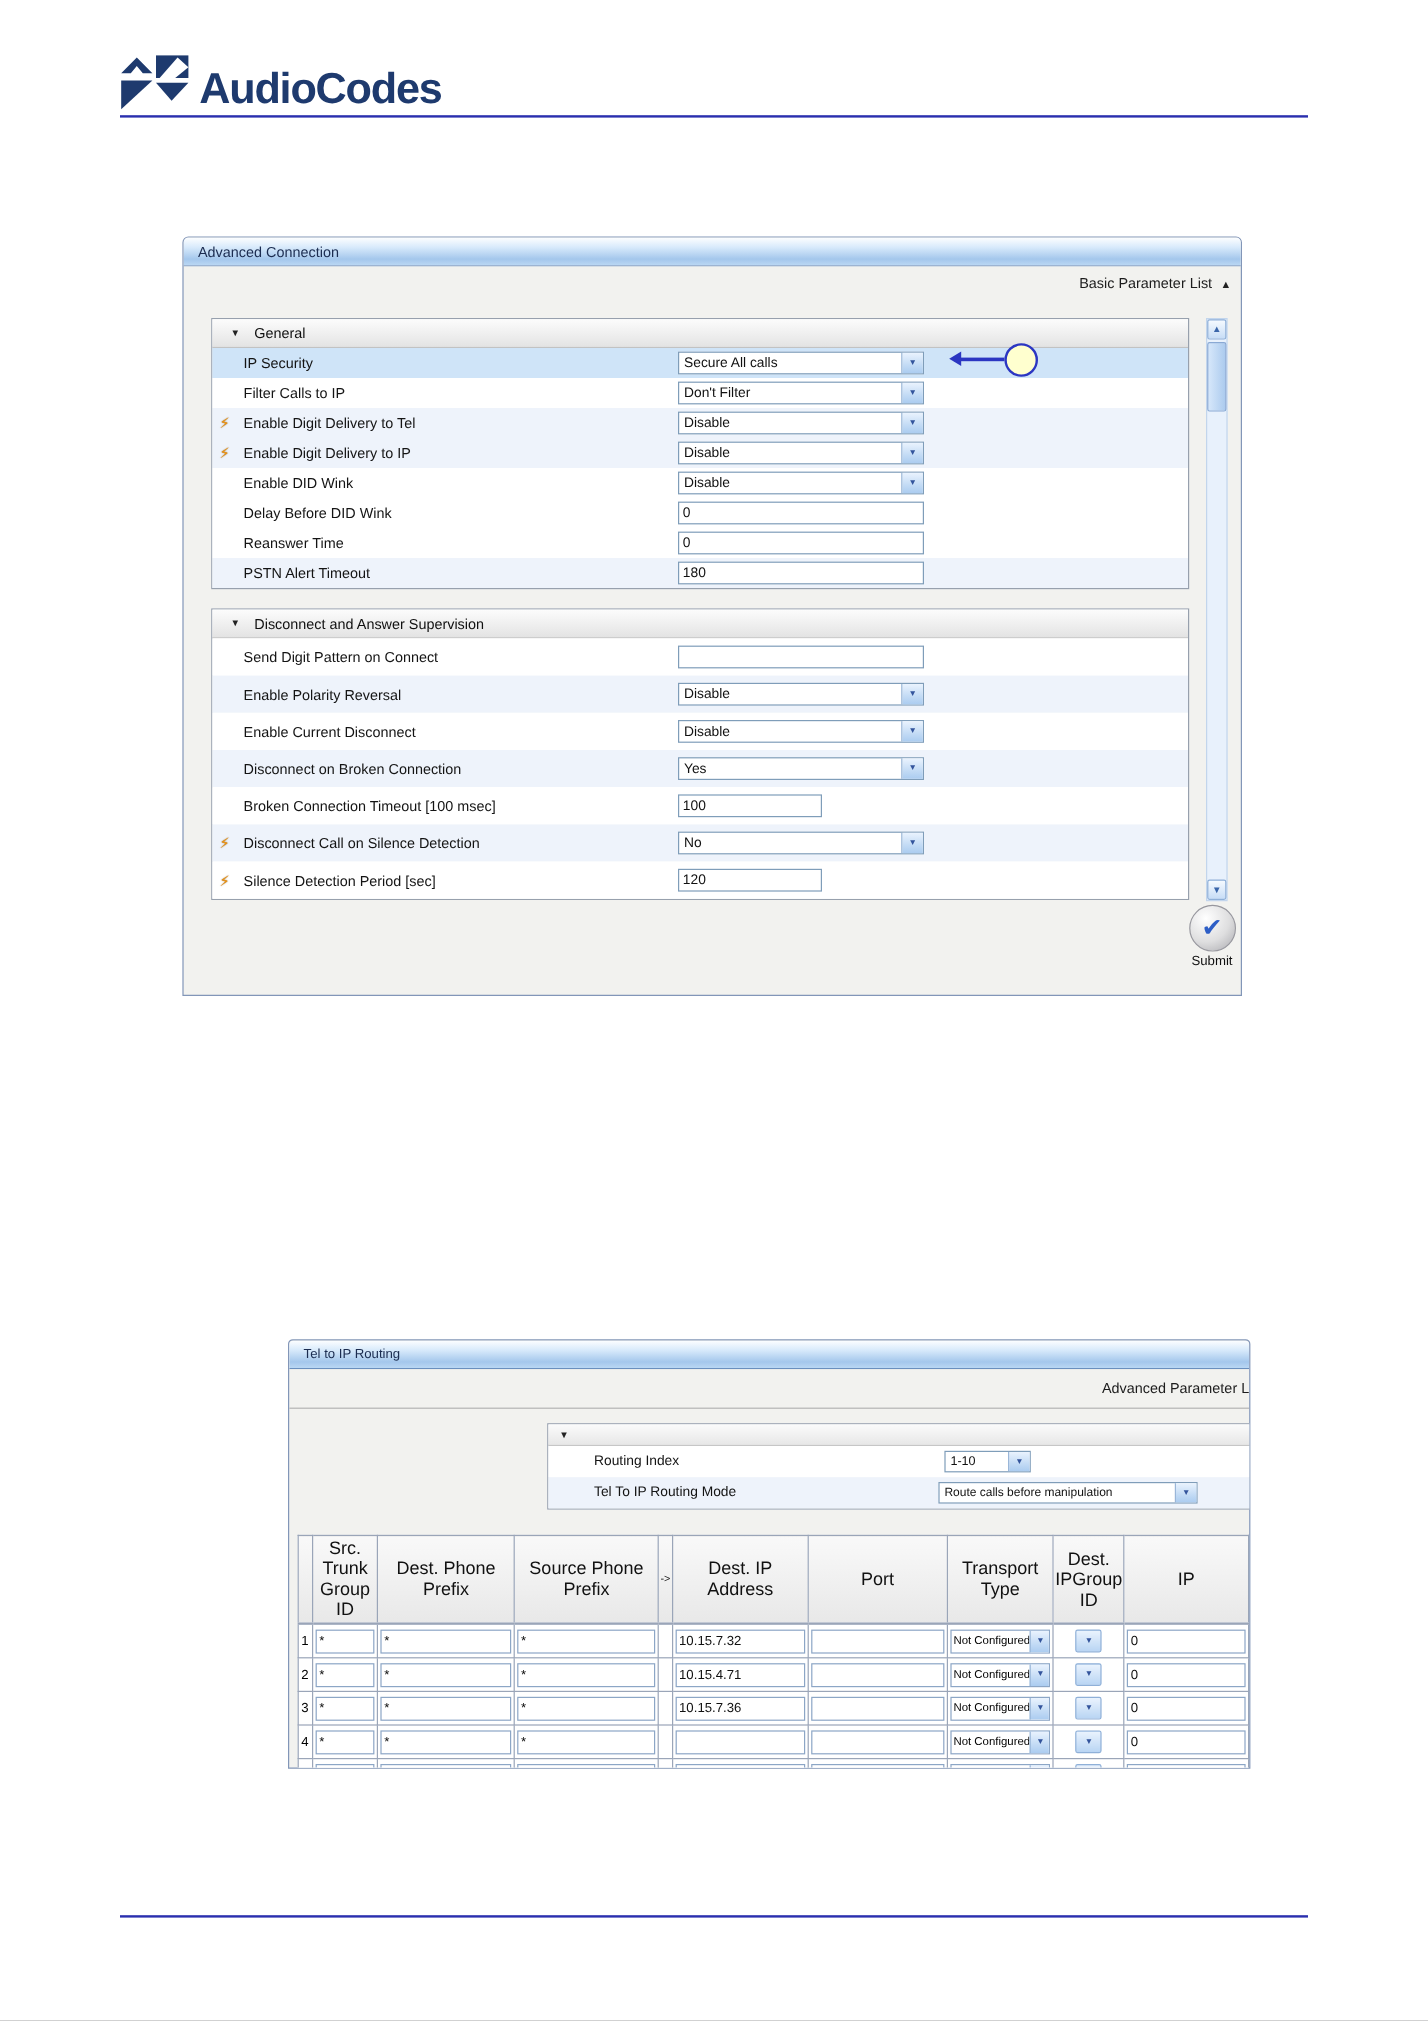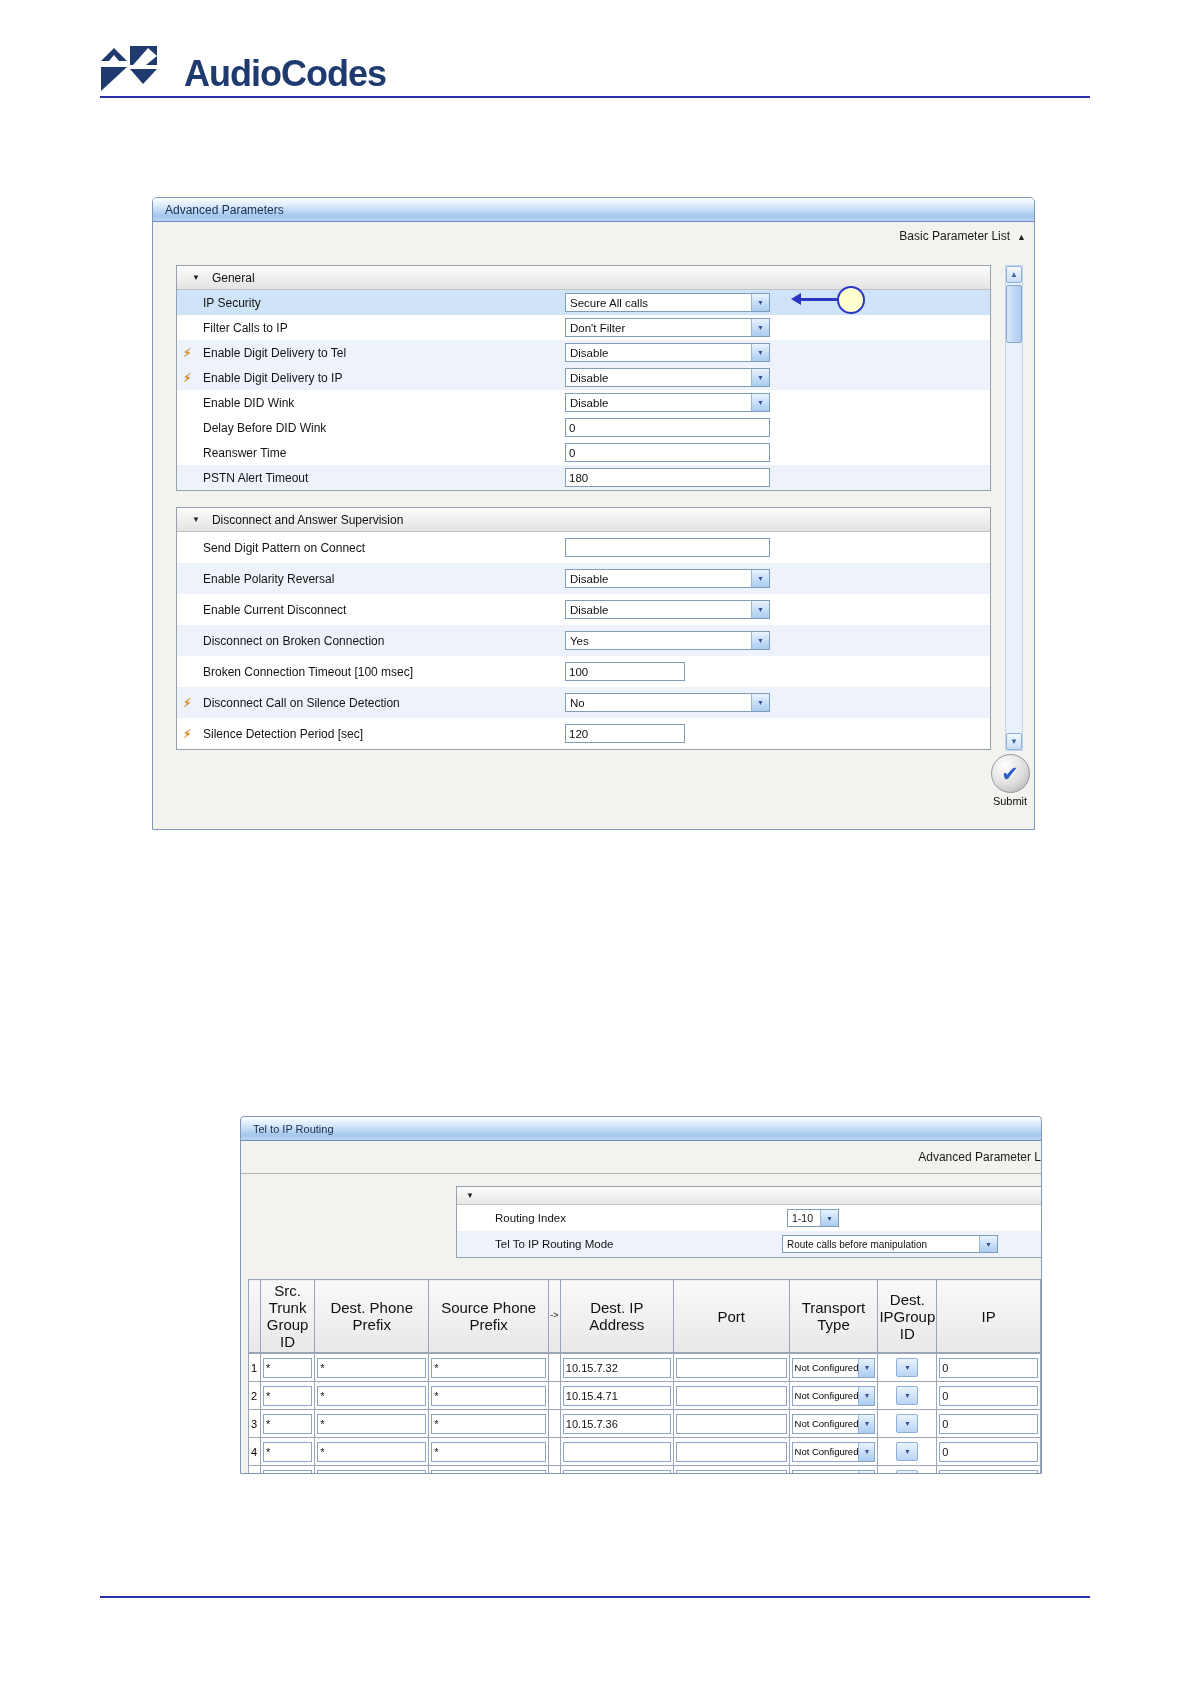--- a/index.html
+++ b/index.html
@@ -1,21 +1,21 @@
 <!DOCTYPE html>
 <html><head>
 <meta charset="utf-8">
 <style>
   html,body{margin:0;padding:0;background:#888;}
   #page{position:relative;width:1190px;height:1684px;background:#ffffff;overflow:hidden;
         font-family:"Liberation Sans","DejaVu Sans",sans-serif;}
   .rule{position:absolute;left:100px;width:990px;height:2px;background:#2a2fae;}
   
   #logo{position:absolute;left:100px;top:46px;display:flex;align-items:flex-end;}
-  #logo-text{font-size:36px;font-weight:bold;color:#1e3a6e;margin-left:26px;letter-spacing:-1px;line-height:1;}
+  #logo-text{font-size:36px;font-weight:bold;color:#1e3a6e;margin-left:8px;letter-spacing:-1px;line-height:1;}
   
   .fig{position:absolute;background:#f2f2ef;border:1px solid #8296b8;border-radius:5px 5px 0 0;}
   .titlebar{height:23px;background:linear-gradient(#fdfeff 0%,#d8eafb 35%,#a4c7ec 78%,#bad7f3 100%);
             border-bottom:1px solid #6a8fbe;border-radius:4px 4px 0 0;display:flex;align-items:center;
             padding:0 12px;font-size:12px;color:#1b2c50;}
   .toggle{position:absolute;font-size:12px;color:#1c1c1c;white-space:nowrap;cursor:default;}
   .toggle .arr{font-size:9px;margin-left:7px;color:#222;}
   
   .param-box{position:absolute;left:23px;width:813px;background:#ffffff;border:1px solid #97a0ad;}
   .sec-head{height:23px;background:linear-gradient(#fcfcfc,#ebebeb 70%,#e3e3e3);border-bottom:1px solid #c2c2c2;
@@ -58,21 +58,21 @@
   #fig2 .titlebar{font-size:11px;}
   .divider{position:absolute;top:56px;left:0;width:100%;border-top:1px solid #b4b4b4;}
   .rbox{position:absolute;left:215px;top:69px;width:600px;background:#fff;border:1px solid #97a0ad;}
   .rbox-head{height:17px;background:linear-gradient(#fbfbfb,#e7e7e7);border-bottom:1px solid #c6c6c6;
              display:flex;align-items:center;padding-left:9px;}
   .rbox-head .tri{font-size:8px;color:#222;}
   .rrow{position:relative;height:26px;display:flex;align-items:center;font-size:11.5px;color:#141414;background:#fff;padding-left:20px;}
   .rrow.shade{background:#eef3fb;}
   .rlabel{margin-left:18px;white-space:nowrap;}
   .rrow .combo{position:absolute;height:18px;}
-  .rrow.r0 .combo{left:330px;width:52px;} .rrow.r0 .cval{font-size:10.5px;}
+  .rrow.r0 .combo{left:330px;width:72px;} .rrow.r0 .cval{font-size:10.5px;}
   .rrow.r1 .combo{left:325px;width:216px;} .rrow.r1 .cval{font-size:10px;}
   
   .rtable{position:absolute;left:7px;top:162px;border-collapse:collapse;table-layout:fixed;background:#fff;}
   .rtable th,.rtable td{border:1px solid #9aa5b8;overflow:hidden;}
   .rtable thead th{background:linear-gradient(#f9f9f9,#e8e8e8);font-size:15px;font-weight:normal;color:#111;
                    padding:2px 1px;height:50px;vertical-align:middle;text-align:center;}
   .rtable thead th.arrowcol{font-size:9px;line-height:1.1;}
   .rtable thead th{border-bottom:2px solid #9aa5b8;}
   .rtable tbody td{height:25px;padding:1px 2px;background:#fff;vertical-align:middle;}
   .numcell{font-size:11px;text-align:left;padding-left:2px;}
@@ -98,21 +98,21 @@
       <polygon points="1,21 27,21 1,45" fill="#1e3a6e"></polygon>
       <polygon points="30,23 57,23 43,38" fill="#1e3a6e"></polygon>
     </svg>
     <div id="logo-text">AudioCodes</div>
   </div>
   <div class="rule" style="top:96px;"></div>
   <div class="rule" style="top:1596px;height:1.5px;"></div>
 
   <div class="fig" id="fig1" style="left:152px;top:197px;width:881px;height:631px;">
     <div class="titlebar">
-      <span>Advanced Parameters</span>
+      <span>Advanced Connection</span>
     </div>
     <div class="toggle" style="top:31px;right:8px;">
       <span>Basic Parameter List</span><span class="arr">▲</span>
     </div>
 
     <div id="param-sections">
         <div class="param-box s0" style="top: 67px;">
           <div class="sec-head">
             <span class="tri">▼</span>
             <span class="sec-title">General</span>

